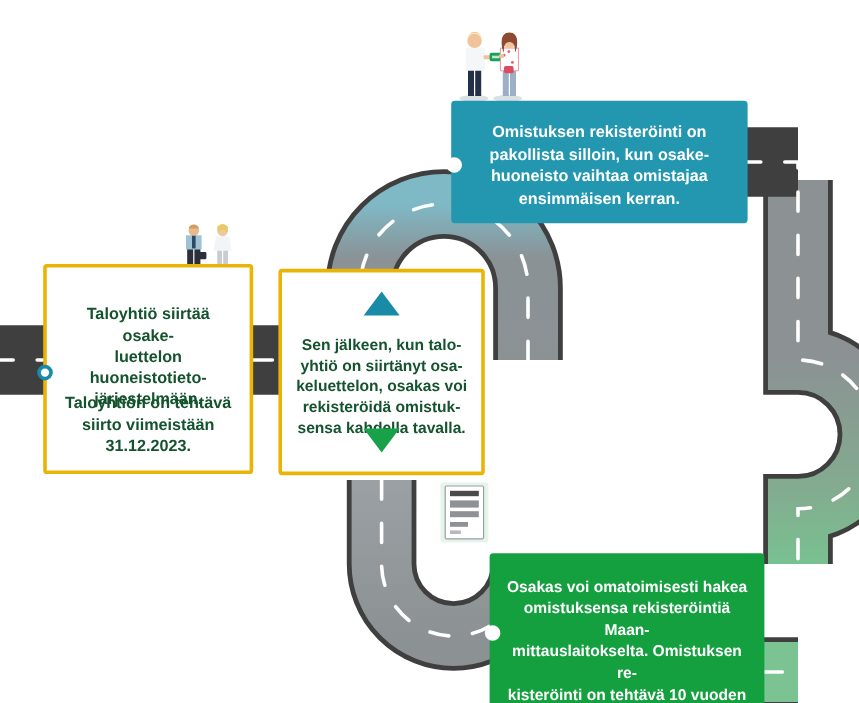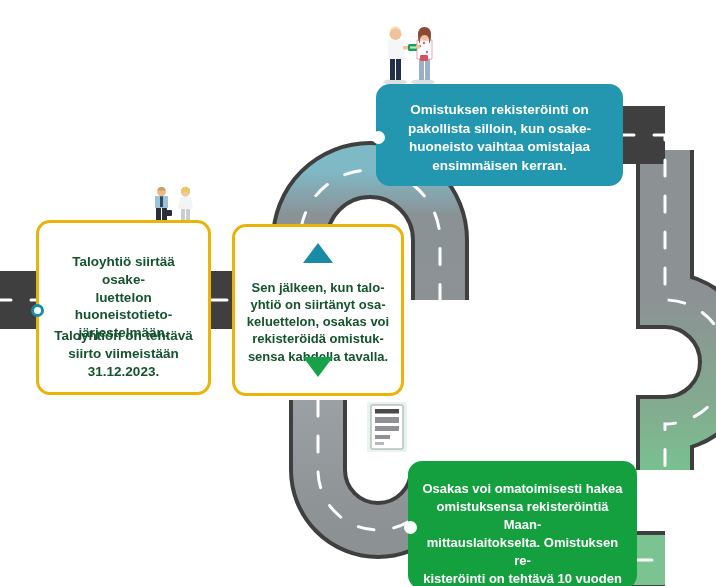--- a/index.html
+++ b/index.html
@@ -1,21 +1,21 @@
 <!DOCTYPE html>
 <html><head>
 <meta charset="utf-8">
 <style>
   html,body{margin:0;padding:0;background:#ffffff;}
   body{width:716px;height:586px;overflow:hidden;font-family:"Liberation Sans",sans-serif;}
   #stage{position:relative;width:716px;height:586px;background:#ffffff;}
 
   svg.roadlayer{position:absolute;left:0;top:0;width:716px;height:586px;}
 
-  .card{position:absolute;box-sizing:border-box;border-radius:14px;}
+  .card{position:absolute;box-sizing:border-box;border-radius:3px;}
 
   
   .card-outline{
     background:#ffffff;
     border:3px solid #eab308;
     color:#14532d;
   }
   
   .card-teal{
     background:#2397b0;

